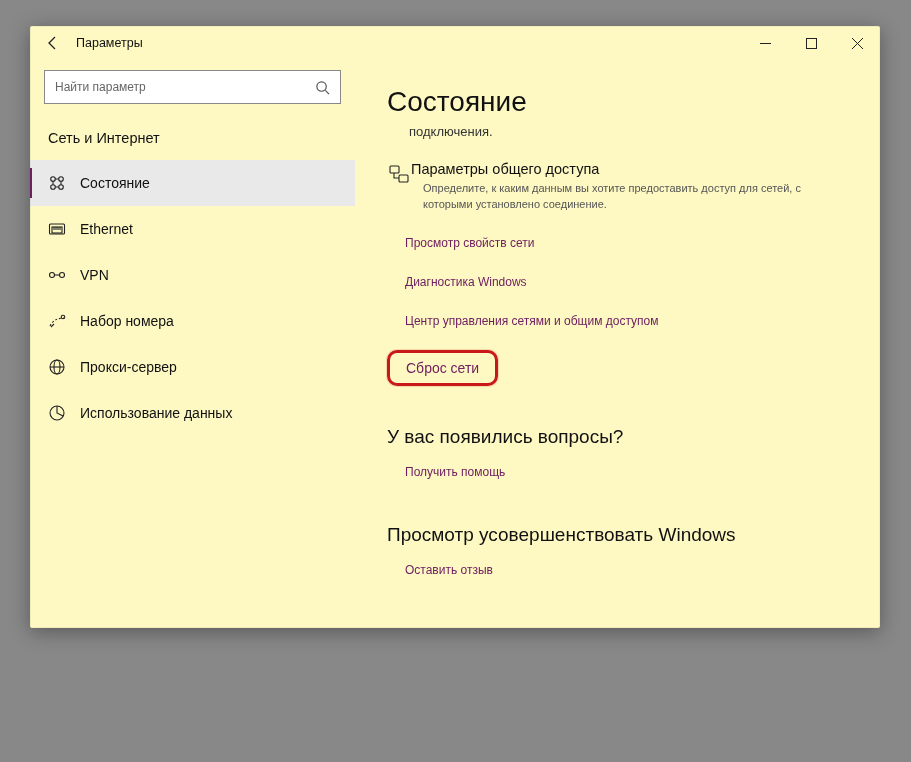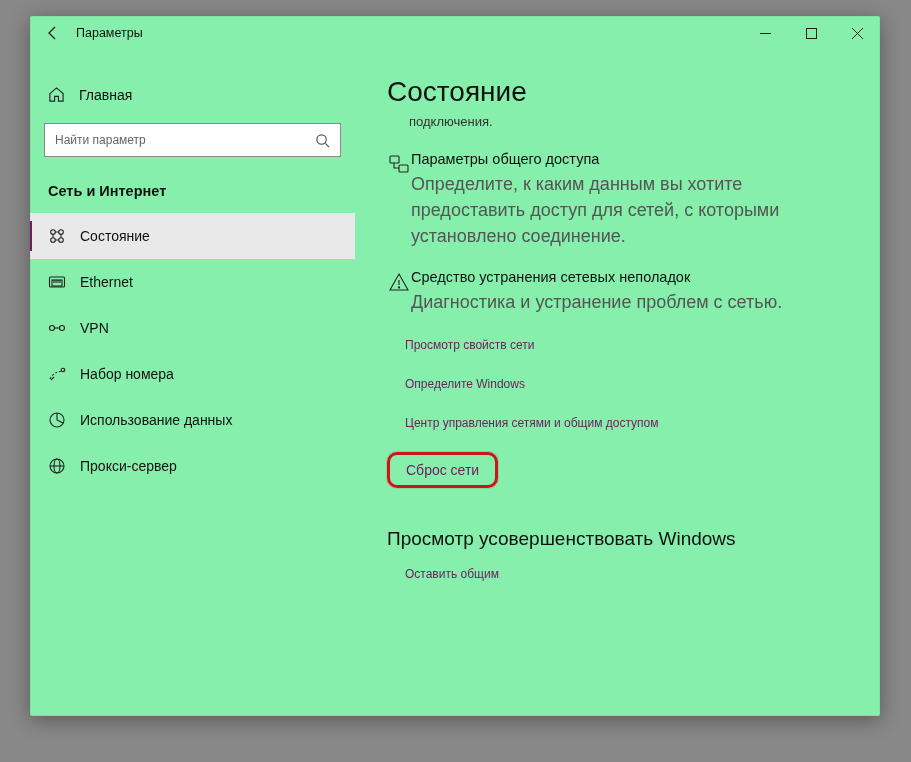--- a/index.html
+++ b/index.html
@@ -1,47 +1,47 @@
 <!DOCTYPE html>
 <html><head>
 <meta charset="utf-8">
 <style>
   * { box-sizing: border-box; margin: 0; padding: 0; font-family: "Segoe UI", Arial, sans-serif; }
   body { background: #888; display: flex; align-items: center; justify-content: center; }
   .frame { width: 911px; height: 762px; background: #888; position: relative; }
-  .window { position: absolute; left: 30px; top: 16px; width: 850px; height: 700px; background: #86efac; border-radius: 2px; box-shadow: 0 4px 20px rgba(0,0,0,.35); display: flex; flex-direction: column; overflow: hidden; }
+  .window { position: absolute; left: 30px; top: 26px; width: 850px; height: 602px; background: #fef9c3; border-radius: 2px; box-shadow: 0 4px 20px rgba(0,0,0,.35); display: flex; flex-direction: column; overflow: hidden; }
   .titlebar { height: 34px; display: flex; align-items: center; }
   .back { width: 46px; height: 34px; display:flex; align-items:center; justify-content:center; cursor:pointer; }
   .back svg { width:16px; height:16px; }
   .title { font-size: 12.5px; color:#111; }
   .winctl { margin-left:auto; display:flex; }
   .winctl .btn { width:46px; height:34px; display:flex; align-items:center; justify-content:center; cursor:pointer; }
   .winctl svg { width:11px; height:11px; stroke:#222; stroke-width:1; fill:none; }
   .body { flex:1; display:flex; min-height:0; }
   .sidebar { width: 325px; border-right: none; padding: 0; }
   .home { display:flex; align-items:center; gap:14px; padding: 10px 0 10px 18px; margin-top: 26px; cursor:pointer; }
   .home svg { width:17px; height:17px; stroke:#222; fill:none; stroke-width:1.2; }
   .home span, .nav span, .sect { font-size:14px; color:#111; }
   .search { margin: 10px 14px 0 14px; height:34px; border:1px solid #888; display:flex; align-items:center; padding:0 10px; background:#fff; }
   .search input { flex:1; border:none; outline:none; font-size:12px; color:#333; background:transparent; }
   .search input::placeholder { color:#666; }
   .search svg { width:15px; height:15px; stroke:#555; fill:none; stroke-width:1.3; }
-  .sect { font-weight:700; padding: 26px 0 14px 18px; font-size:14.5px; }
+  .sect { font-weight:400; padding: 26px 0 14px 18px; font-size:14.5px; }
   .nav { display:flex; align-items:center; gap:14px; height:46px; padding-left:18px; cursor:pointer; position:relative; }
   .nav.active { background:#e9e9e9; }
   .nav.active::before { content:""; position:absolute; left:-2px; top:8px; bottom:8px; width:4px; background:#702060; }
   .nav svg { width:18px; height:18px; stroke:#222; fill:none; stroke-width:1.1; flex-shrink:0; }
   .content { flex:1; padding: 26px 22px 0 32px; overflow:hidden; }
   .h1 { font-size:28px; font-weight:400; color:#111; margin-bottom:6px; }
   .sub { font-size:13px; color:#333; margin-left:22px; margin-bottom:22px; }
   .block { display:flex; margin-bottom:20px; }
   .block .ic { width:24px; display:flex; justify-content:center; padding-top:2px; }
   .block .ic svg { width:22px; height:22px; stroke:#222; fill:none; stroke-width:1.1; }
   .block .tx .t { font-size:14.5px; color:#111; margin-bottom:4px; }
-  .block .tx .d { font-size:18px; color:#555; line-height:1.45; max-width:420px; }
+  .block .tx .d { font-size:11px; color:#555; line-height:1.45; max-width:420px;margin-left:12px; }
   .link { font-size:12px; color:#702060; margin: 0 0 22px 18px; cursor:pointer; display:inline-block; }
   .highlight { display:inline-block; border:3.5px solid #c81818; border-radius:10px; padding: 6px 16px; margin-bottom:40px; box-shadow: 0 0 0 1px rgba(200,24,24,.15); }
   .highlight span { font-size:14px; color:#702060; }
   .h2 { font-size:19px; font-weight:400; color:#111; margin-bottom:14px; }
   .sectblock { margin-bottom:44px; }
   .shadow-edge { position:absolute; inset:0; pointer-events:none; border-radius:2px; box-shadow: inset 0 0 0 1px rgba(0,0,0,.05); }
 </style>
 </head>
 <body>
 
@@ -68,26 +68,20 @@
         <div class="btn">
             <svg viewBox="0 0 11 11">
               <line x1="0" y1="0" x2="11" y2="11"></line>
               <line x1="11" y1="0" x2="0" y2="11"></line>
             </svg>
           </div>
       </div>
     </div>
     <div class="body">
       <div class="sidebar">
-        <div class="home">
-          <svg viewBox="0 0 18 18">
-              <path d="M2 8 L9 2 L16 8 V16 H11 V11 H7 V16 H2 Z"></path>
-            </svg>
-          <span>Главная</span>
-        </div>
         <div class="search">
           <input placeholder="Найти параметр" style="">
           <svg viewBox="0 0 16 16">
               <circle cx="7" cy="7" r="5"></circle>
               <line x1="11" y1="11" x2="15" y2="15"></line>
             </svg>
         </div>
         <div class="sect">Сеть и Интернет</div>
 
         <div class="nav active">
@@ -126,31 +120,31 @@
           <svg viewBox="0 0 18 18">
               <path d="M2 14 Q6 6 16 6" stroke-dasharray="2 2"></path>
               <circle cx="15" cy="5" r="1.8"></circle>
               <path d="M3 15 L6 12"></path>
             </svg>
           <span>Набор номера</span>
         </div>
         <div class="nav">
           <svg viewBox="0 0 18 18">
               <circle cx="9" cy="9" r="7"></circle>
-              <path d="M9 2 L9 9 L15 12"></path>
+              <ellipse cx="9" cy="9" rx="3" ry="7"></ellipse>
+              <line x1="2" y1="9" x2="16" y2="9"></line>
             </svg>
-          <span>Использование данных</span>
+          <span>Прокси-сервер</span>
         </div>
         <div class="nav">
           <svg viewBox="0 0 18 18">
               <circle cx="9" cy="9" r="7"></circle>
-              <ellipse cx="9" cy="9" rx="3" ry="7"></ellipse>
-              <line x1="2" y1="9" x2="16" y2="9"></line>
+              <path d="M9 2 L9 9 L15 12"></path>
             </svg>
-          <span>Прокси-сервер</span>
+          <span>Использование данных</span>
         </div>
       </div>
 
       <div class="content">
         <div class="h1">Состояние</div>
         <div class="sub">подключения.</div>
 
         <div class="block">
           <div class="ic">
               <svg viewBox="0 0 22 22">
@@ -158,44 +152,35 @@
                 <rect x="11" y="12" width="9" height="7" rx="1"></rect>
                 <path d="M6 10 V15 H11"></path>
               </svg>
             </div>
           <div class="tx">
             <div class="t">Параметры общего доступа</div>
             <div class="d">Определите, к каким данным вы хотите предоставить доступ для сетей, с которыми установлено соединение.</div>
           </div>
         </div>
 
-        <div class="block">
-          <div class="ic">
-              <svg viewBox="0 0 22 22">
-                <path d="M11 3 L20 19 H2 Z"></path>
-                <line x1="11" y1="9" x2="11" y2="14"></line>
-                <circle cx="11" cy="16.5" r="0.6" fill="#222"></circle>
-              </svg>
-            </div>
-          <div class="tx">
-            <div class="t">Средство устранения сетевых неполадок</div>
-            <div class="d">Диагностика и устранение проблем с сетью.</div>
-          </div>
-        </div>
 
         <div><span class="link">Просмотр свойств сети</span></div>
-        <div><span class="link">Определите Windows</span></div>
+        <div><span class="link">Диагностика Windows</span></div>
         <div><span class="link">Центр управления сетями и общим доступом</span></div>
 
         <div class="highlight">
           <span>Сброс сети</span>
         </div>
 
+        <div class="sectblock">
+          <div class="h2">У вас появились вопросы?</div>
+          <span class="link" style="margin-bottom:0">Получить помощь</span>
+        </div>
 
         <div class="sectblock">
           <div class="h2">Просмотр усовершенствовать Windows</div>
-          <span class="link" style="margin-bottom:0">Оставить общим</span>
+          <span class="link" style="margin-bottom:0">Оставить отзыв</span>
         </div>
       </div>
     </div>
     <div class="shadow-edge"></div>
   </div>
 </div>
 
 </body></html>

